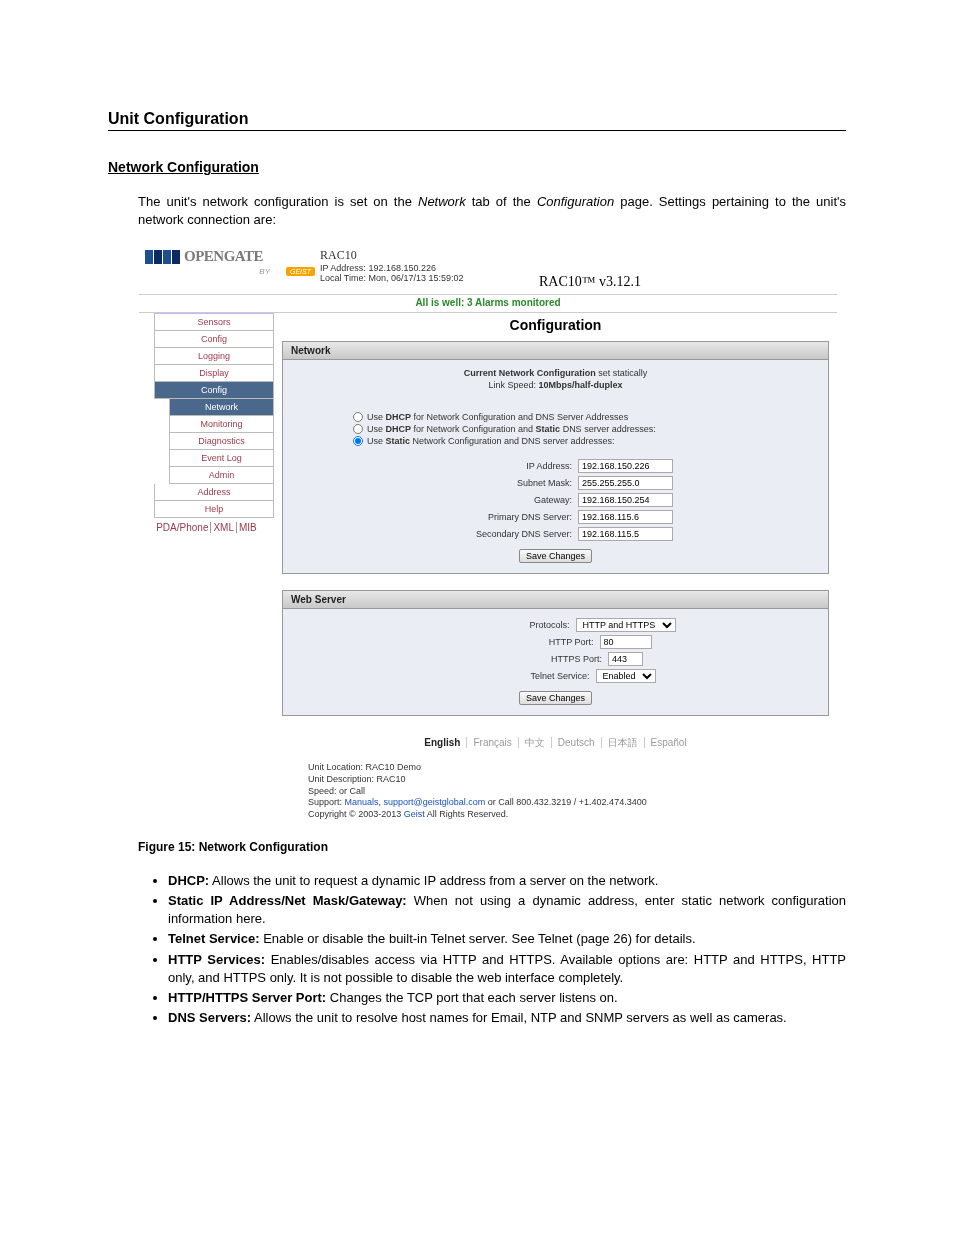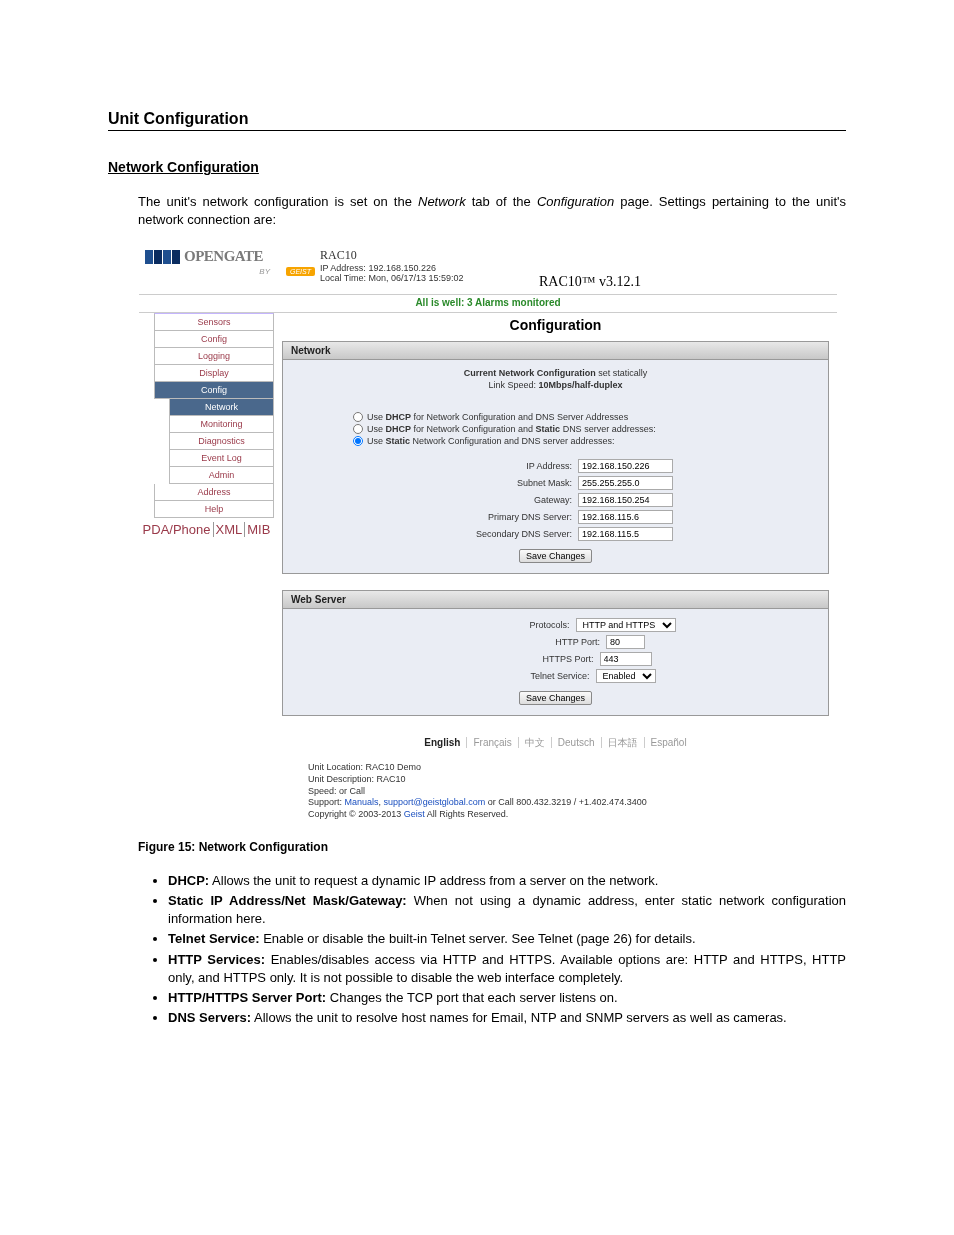--- a/index.html
+++ b/index.html
@@ -113,21 +113,21 @@
   .nav-item:first-child { border-top: 1px solid #c4b5fd; }
   .nav-item.active {
     background: #4a688c;
     color: #fff;
   }
   .nav-sub { margin-left: 30px !important; }
   .nav-bottom {
     margin-left: 0;
     border: none;
     text-align: center;
-    font-size: 13px;
+    font-size: 10px;
     color: #9a3a4a;
     padding: 4px 0;
   }
   .nav-bottom span { padding: 0 2px; border-right: 1px solid #999; }
   .nav-bottom span:last-child { border-right: none; }
 
   
   .ss-main {
     flex: 1;
     padding: 0 8px 8px 8px;
@@ -330,25 +330,25 @@
 
         <div class="panel">
           <div class="panel-header">Web Server</div>
           <div class="panel-body">
             <div class="form-row">
               <label>Protocols:</label>
               <select><option>HTTP and HTTPS</option></select>
             </div>
             <div class="form-row">
               <label>HTTP Port:</label>
-              <input type="text" style="width: 39px;" value="80">
+              <input type="text" style="width: 52px;" value="80">
             </div>
             <div class="form-row">
               <label>HTTPS Port:</label>
-              <input type="text" style="width: 52px;" value="443">
+              <input type="text" style="width: 35px;" value="443">
             </div>
             <div class="form-row">
               <label>Telnet Service:</label>
               <select><option>Enabled</option></select>
             </div>
             <div class="save-row">
               <button>Save Changes</button>
             </div>
           </div>
         </div>

